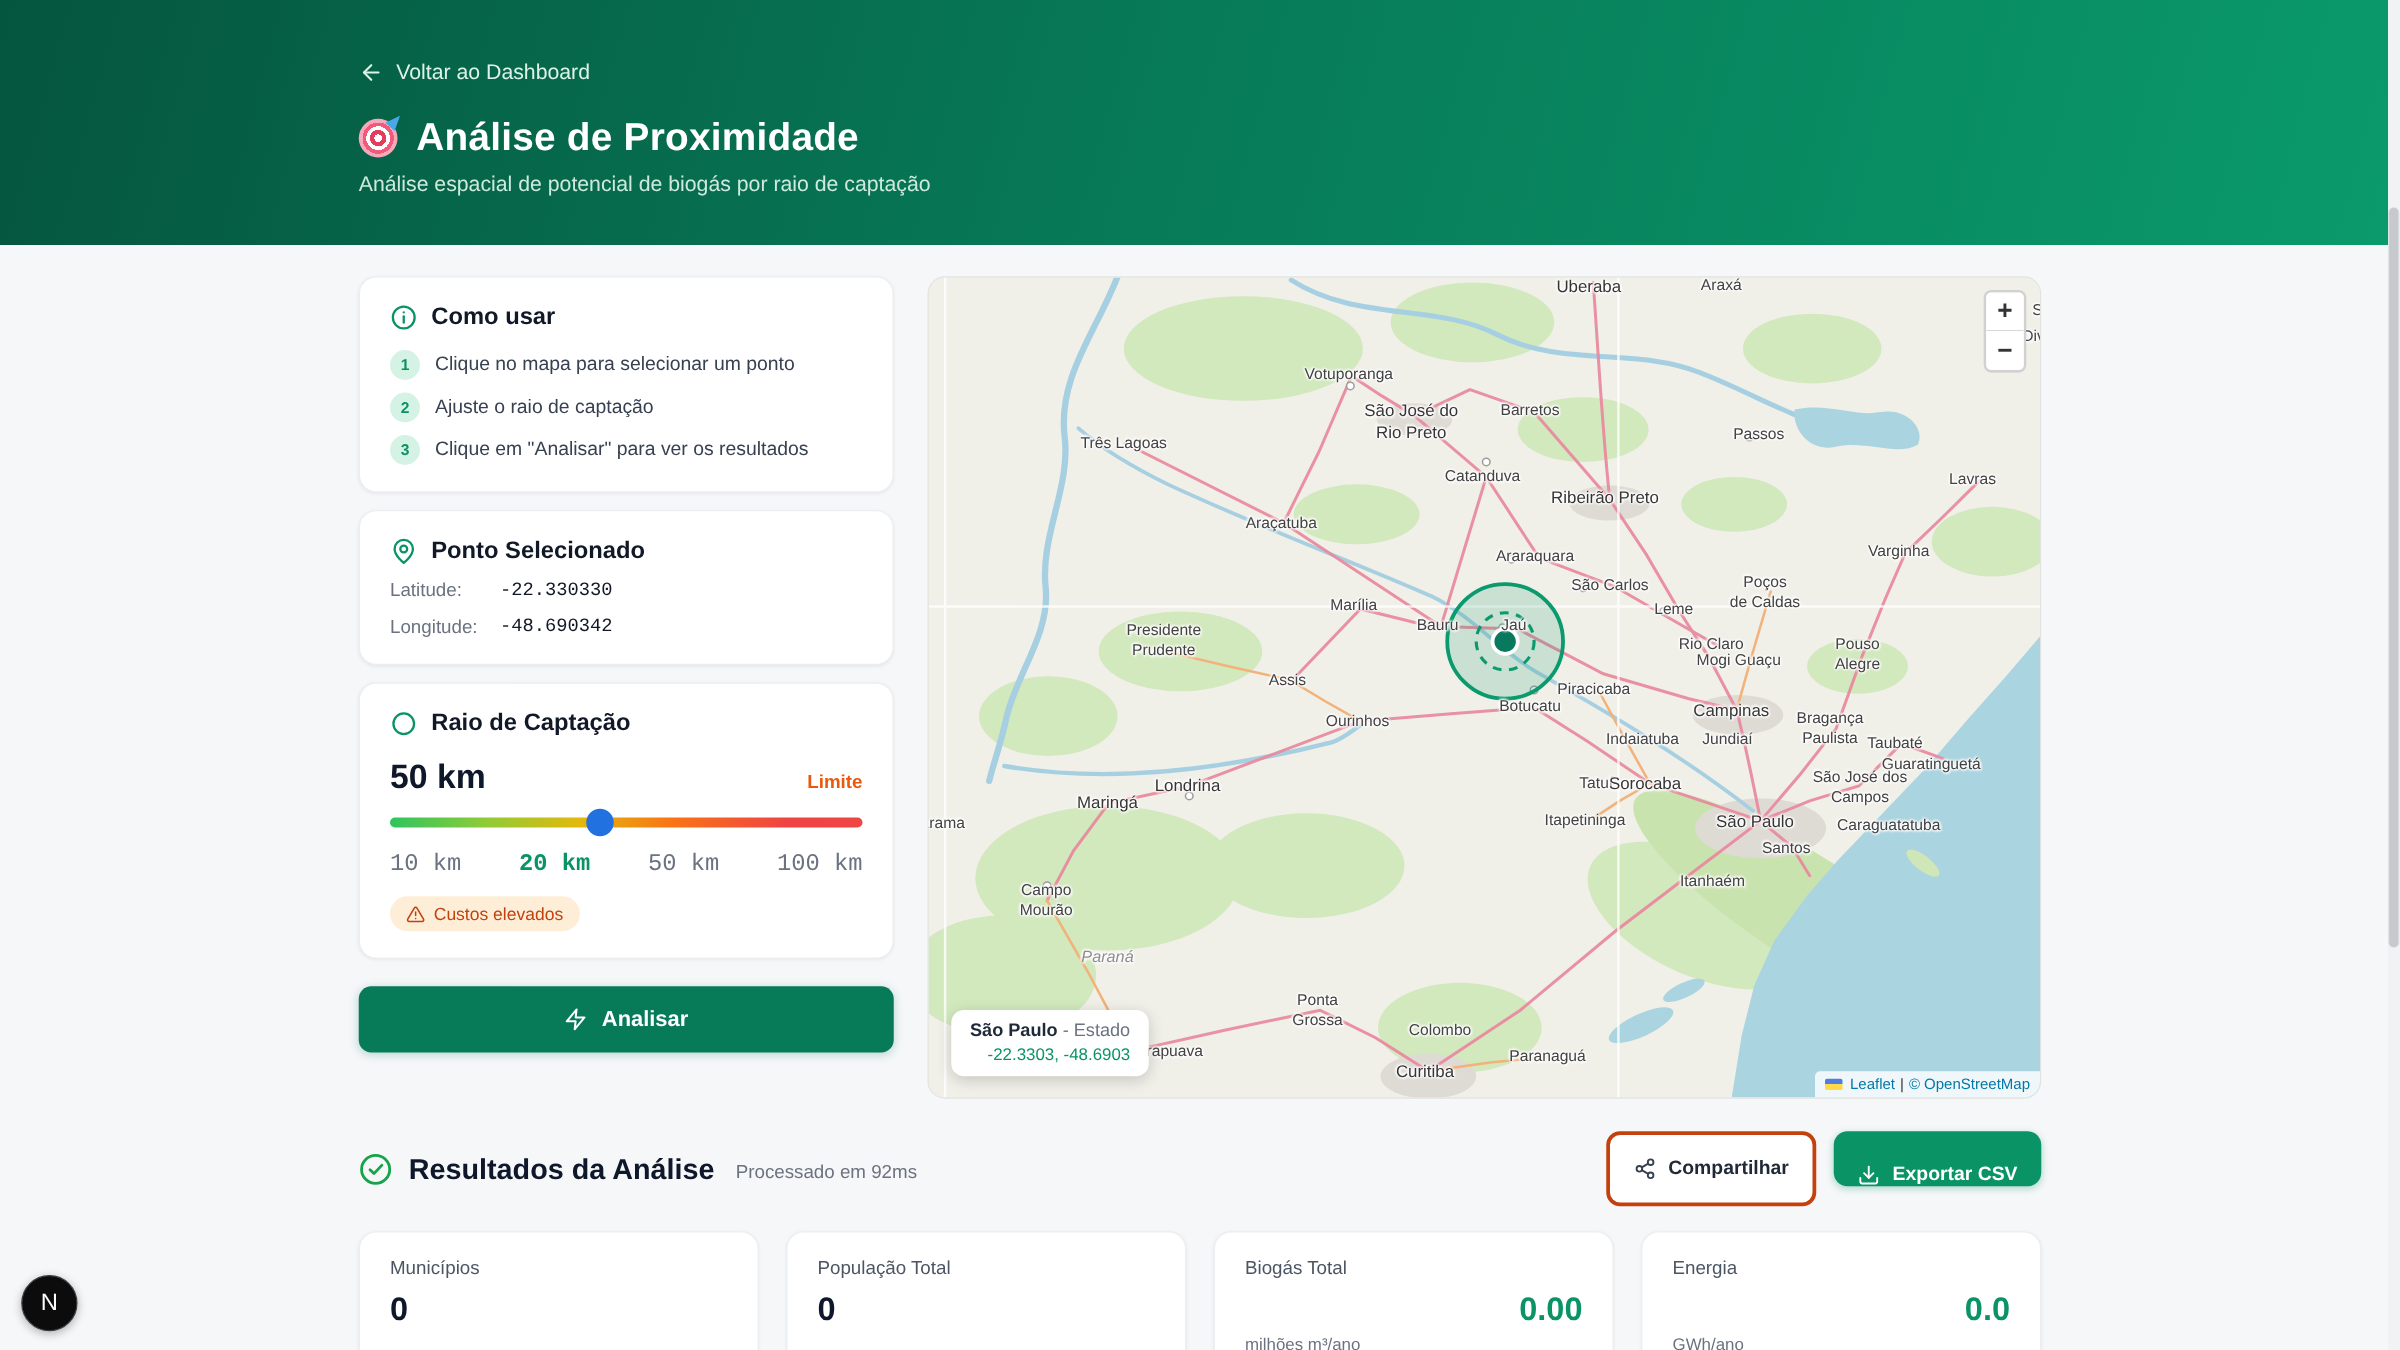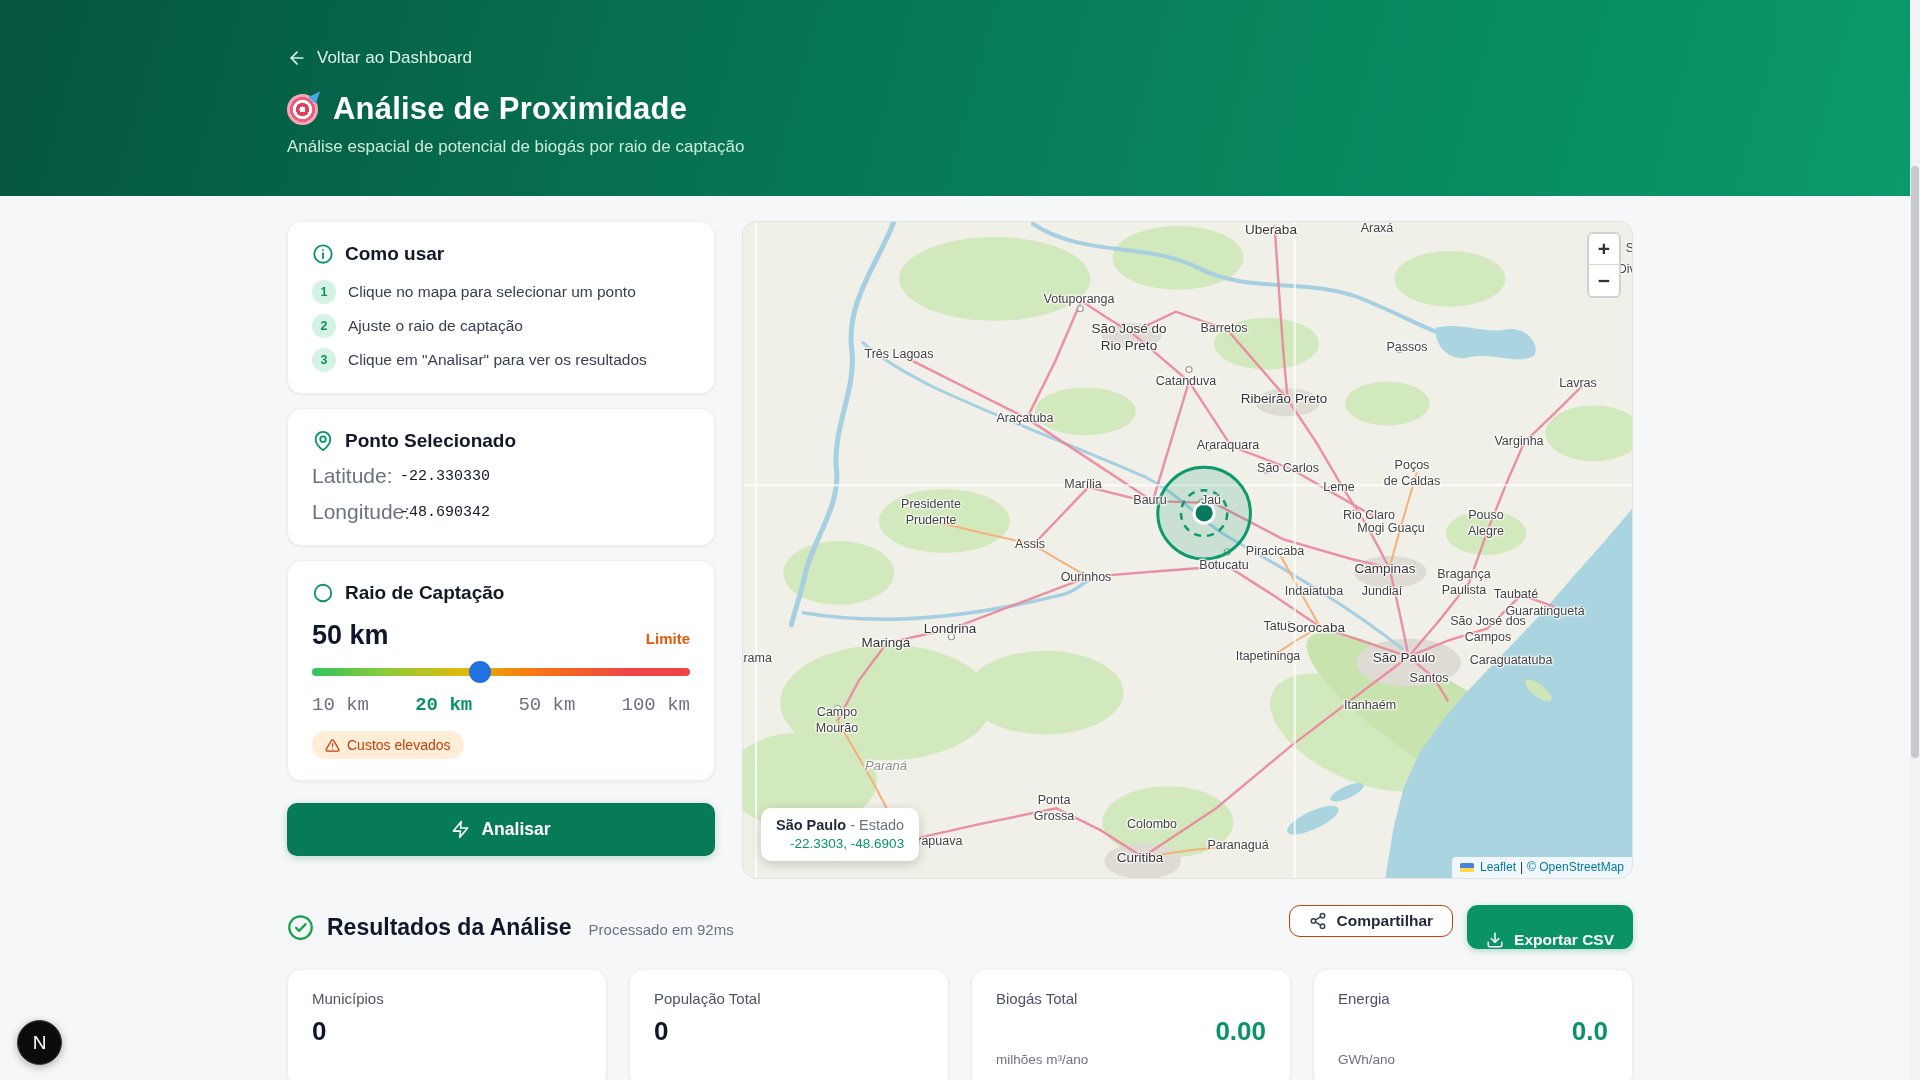--- a/index.html
+++ b/index.html
@@ -42,21 +42,21 @@
   
   .steps { margin-top:15px; }
   .step { display:flex; align-items:center; gap:12px; margin-top:10px; }
   .step:first-child { margin-top:0; }
   .step-num { width:24px; height:24px; border-radius:50%; background:#d5f3e4; color:#0b9063;
     font-size:12.5px; font-weight:bold; display:flex; align-items:center; justify-content:center; flex:none; }
   .step-text { font-size:15.5px; color:#374151; }
 
   
   .coord-row { display:flex; align-items:center; margin-top:12px; }
-  .coord-label { width:88px; font-size:21px; color:#6b7280; }
+  .coord-label { width:88px; font-size:15px; color:#6b7280; }
   .coord-value { font-family:"Liberation Mono","DejaVu Sans Mono",monospace; font-size:15px; color:#111827; }
 
   
   .radius-row { display:flex; align-items:baseline; justify-content:space-between; margin-top:16px; }
   .radius-value { font-size:27px; font-weight:bold; color:#0f172a; }
   .limit-label { font-size:15px; font-weight:bold; color:#ea580c; }
   .slider { position:relative; height:22px; margin-top:10px; cursor:pointer; }
   .slider-track { position:absolute; left:0; right:0; top:7px; height:8px; border-radius:6px;
     background:linear-gradient(90deg,#2fc45e 0%,#8ecb38 20%,#e2b90c 40%,#f97316 60%,#ef4444 84%,#ee4545 100%); }
   .slider-thumb { position:absolute; top:0; width:22px; height:22px; border-radius:50%; background:#2271e0; }
@@ -96,22 +96,22 @@
   .attribution a { color:#0078A8; text-decoration:none; cursor:pointer; }
   .ua-flag { display:inline-block; width:14px; height:9px; border-radius:1.5px; margin-right:2px;
     background:linear-gradient(#4e7fe0 0 50%,#ffd948 50% 100%); }
 
   
   .results-row { display:flex; align-items:center; justify-content:space-between; margin-top:26px; }
   .results-left { display:flex; align-items:center; gap:13px; }
   .results-title { font-size:23px; font-weight:bold; color:#0f172a; }
   .processed { font-size:15px; color:#6b7280; margin-left:4px; position:relative; top:2px; }
   .results-actions { display:flex; gap:14px; }
-  .btn-share { display:flex; align-items:center; gap:10px; height:32px; padding:0 19px; background:#fff;
-    border:1px solid #c2410c; border-radius:11px; font-family:inherit; font-size:15.5px; font-weight:bold;
+  .btn-share { display:flex; align-items:center; gap:10px; height:60px; padding:0 19px; background:#fff;
+    border:3px solid #c2410c; border-radius:11px; font-family:inherit; font-size:15.5px; font-weight:bold;
     color:#1f2937; cursor:pointer; }
   .btn-export { display:flex; align-items:flex-end; gap:10px; height:44px; padding:0 19px; background:#0a9466;
     border:none; border-radius:11px; font-family:inherit; font-size:15.5px; font-weight:bold; color:#fff;
     cursor:pointer; box-shadow:0 2px 6px rgba(10,148,102,.3); }
 
   .stats { display:grid; grid-template-columns:repeat(4,1fr); gap:22px; margin-top:20px; }
   .stat-card { background:#fff; border:1px solid #eceef1; border-radius:14px; padding:20px 24px;
     box-shadow:0 1px 3px rgba(16,24,40,.06); min-height:112px; }
   .stat-label { font-size:15px; color:#4b5563; }
   .stat-value { font-size:26px; font-weight:bold; color:#0f172a; margin-top:9px; }

